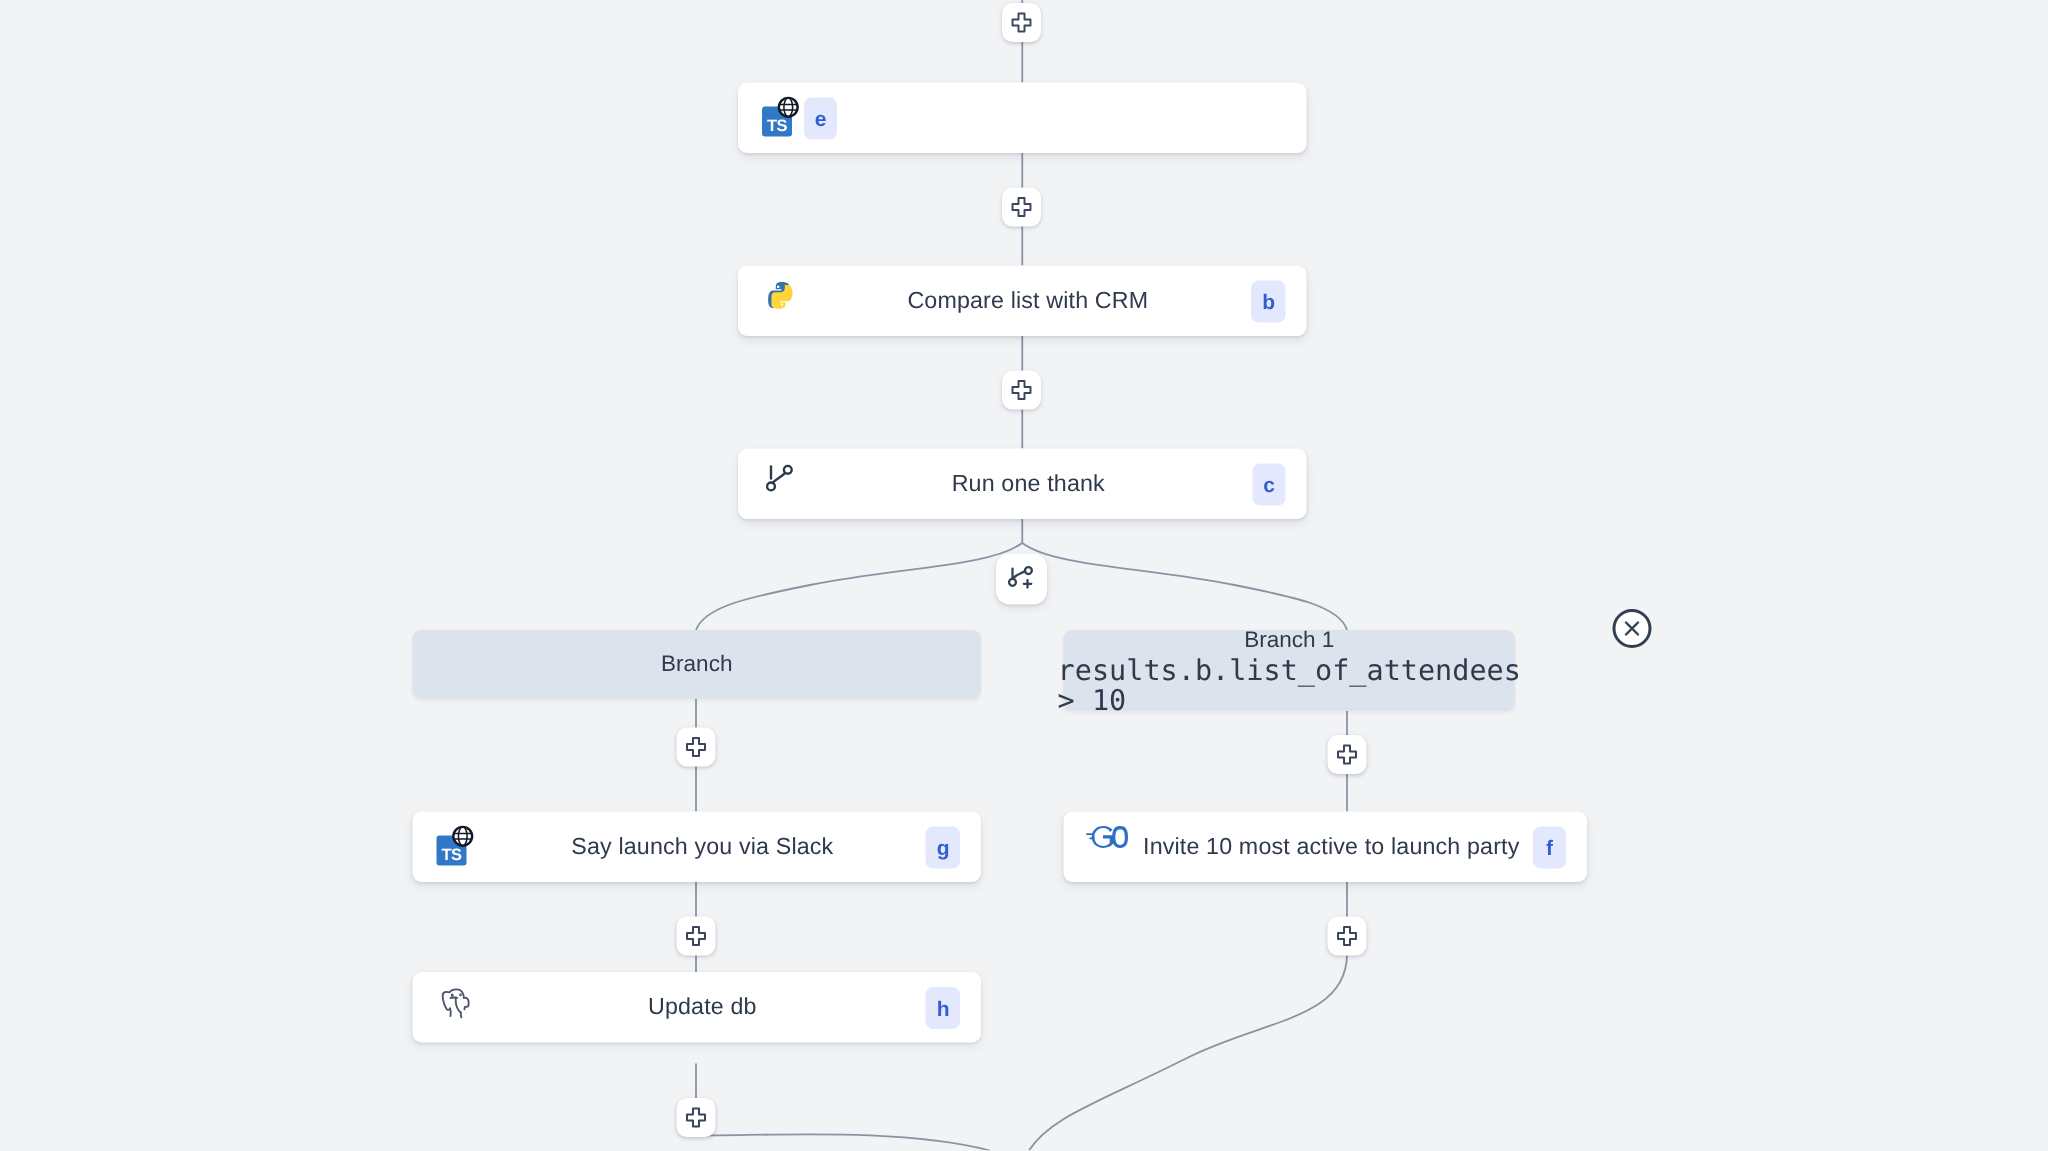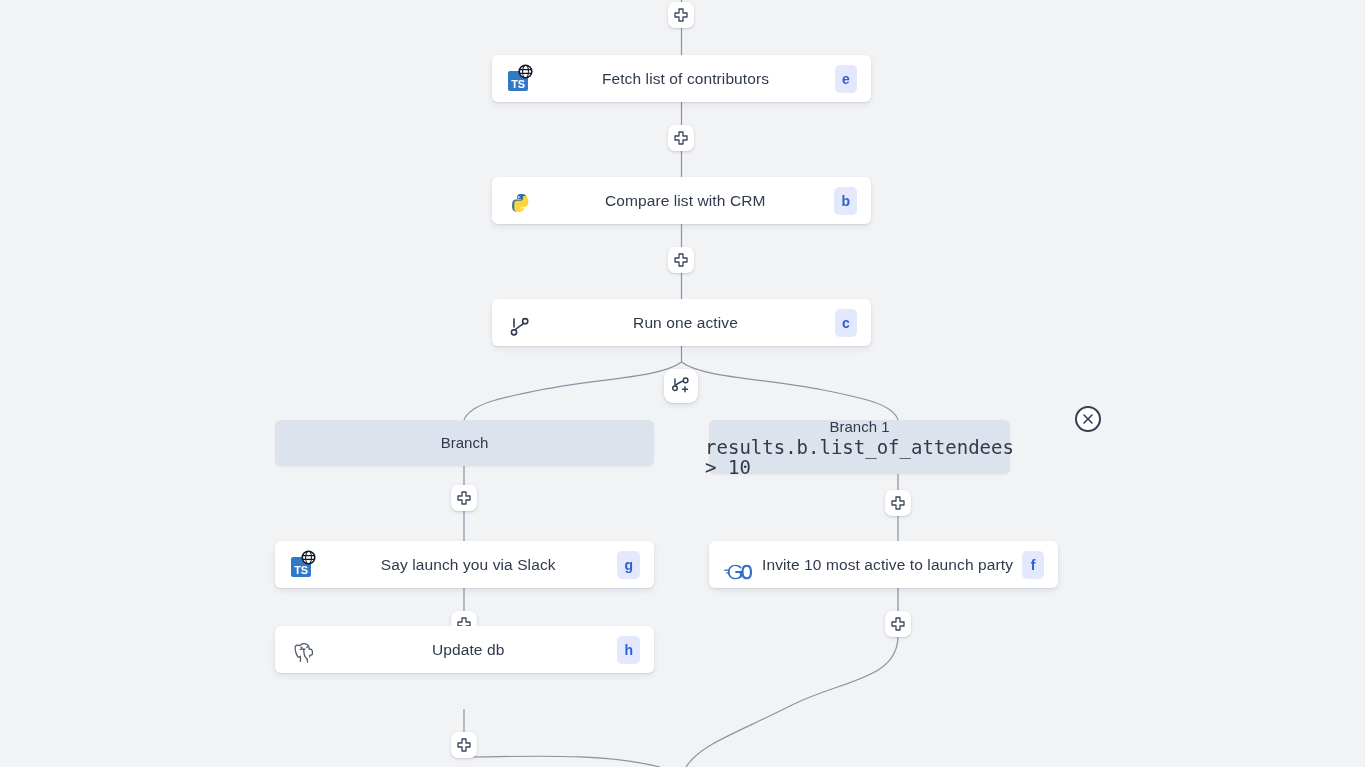--- a/index.html
+++ b/index.html
@@ -29,21 +29,21 @@
     border-radius: 6px;
     box-shadow: 0 1px 2px rgba(30,41,59,.10), 0 3px 7px rgba(30,41,59,.07);
     display: flex;
     align-items: center;
     padding: 0 14px;
     cursor: pointer;
   }
   .node .nicon {
     width: 30px; height: 30px;
     flex: 0 0 30px;
-    display: flex; align-items: flex-end; justify-content: center;
+    display: flex; align-items: flex-start; justify-content: center;
     position: relative;
   }
   .node .ntitle {
     flex: 1 1 auto;
     text-align: center;
     font-size: 15.5px;
     color: #2f3a4c;
     letter-spacing: .1px;
     white-space: nowrap;
     overflow: hidden;
@@ -244,21 +244,20 @@
     <span class="nicon">
       <span class="ts-wrap">
         <span class="ts-sq">TS</span>
         <svg class="ts-globe" viewBox="0 0 16 16">
           <circle cx="8" cy="8" r="6.7" fill="#ffffff" stroke="#111827" stroke-width="1.7"></circle>
           <ellipse cx="8" cy="8" rx="3.1" ry="6.7" fill="none" stroke="#111827" stroke-width="1.1"></ellipse>
           <path d="M1.6,6 H14.4 M1.6,10 H14.4" stroke="#111827" stroke-width="1.1"></path>
         </svg>
       </span>
     </span>
-    <span class="ntitle">Fetch list of contributors</span>
     <span class="nbadge">e</span>
   </div>
 
   <div class="node" style="left:492px; top:177px; width:379px;">
     <span class="nicon">
       <svg width="24" height="24" viewBox="0 0 24 24">
         <path d="M11.8,2 C8.6,2 8.2,3.6 8.2,5.1 L8.2,6.9 L12,6.9 L12,7.6 L6.6,7.6
                  C4.9,7.6 3.6,8.8 3.3,11 C3,13.3 3,14.8 3.3,16.3 C3.6,18.3 4.7,19.4 6.3,19.4
                  L7.8,19.4 L7.8,17.2 C7.8,15.5 9.2,14.1 10.9,14.1 L14.7,14.1
                  C16.2,14.1 17.4,12.9 17.4,11.4 L17.4,5.1 C17.4,3.7 16.2,2.6 14.7,2.3
@@ -281,21 +280,21 @@
     <span class="nicon">
       <svg width="22" height="22" viewBox="0 0 22 22">
         <g fill="none" stroke="#2f3a4c" stroke-width="1.6" stroke-linecap="round">
           <path d="M4,3 L4,11"></path>
           <circle cx="4" cy="16.3" r="2.6"></circle>
           <circle cx="15.2" cy="5.2" r="2.6"></circle>
           <path d="M5,14 C 7.2,11.4 11,10 13.3,7.4"></path>
         </g>
       </svg>
     </span>
-    <span class="ntitle">Run one active</span>
+    <span class="ntitle">Run one thank</span>
     <span class="nbadge">c</span>
   </div>
 
   <div class="branchlabel" style="left:275px; top:420px; width:379px; height:46px;">
     <span class="bl-title">Branch</span>
   </div>
 
   <div class="branchlabel" style="left:709px; top:420px; width:301px; height:54px;">
     <span class="bl-title">Branch 1</span>
     <span class="bl-expr">results.b.list_of_attendees &gt; 10</span>
@@ -331,21 +330,21 @@
                    C26.5,21.4 25,16.9 25,11 C25,5.1 26.5,0.6 32.5,0.6 Z
                    M32.5,3.5 C29,3.5 28,6.5 28,11 C28,15.5 29,18.5 32.5,18.5
                    C36,18.5 37,15.5 37,11 C37,6.5 36,3.5 32.5,3.5 Z"></path>
         </g>
       </svg>
     </span>
     <span class="ntitle">Invite 10 most active to launch party</span>
     <span class="nbadge">f</span>
   </div>
 
-  <div class="node" style="left:275px; top:626px; width:379px;">
+  <div class="node" style="left:275px; top:648px; width:379px;">
     <span class="nicon">
       <svg width="24" height="24" viewBox="0 0 24 24">
         <g fill="none" stroke="#4a5568" stroke-width="1.25" stroke-linecap="round" stroke-linejoin="round">
           <path d="M17.6,15.9 C17.8,14.1 17.7,13.9 19.1,14.2 C19.4,14.2 19.9,14.1 20.2,13.5
                    C20.4,13.1 20.7,10.3 19.9,9.1 C19.2,8 17.6,8.2 17.2,8.3
                    C17.3,7.2 17,6 16.4,4.9 C15.5,3.2 14,2.6 12.4,2.6
                    C9.8,2.6 8.2,3.7 7.6,4.6 C6.2,4.1 4.5,4.2 3.7,5
                    C2.6,6.1 3.2,8.6 3.6,10.4 C3.9,11.7 4.4,13.2 4.9,14.1
                    C5.3,14.9 5.8,16.5 6.7,16.4 C7.2,16.4 7.6,15.8 8,15.3"></path>
           <path d="M11.8,8 C11.8,10.3 11.9,12.2 12.2,13.2 C12.4,13.9 12.8,15.3 13.6,16.3

